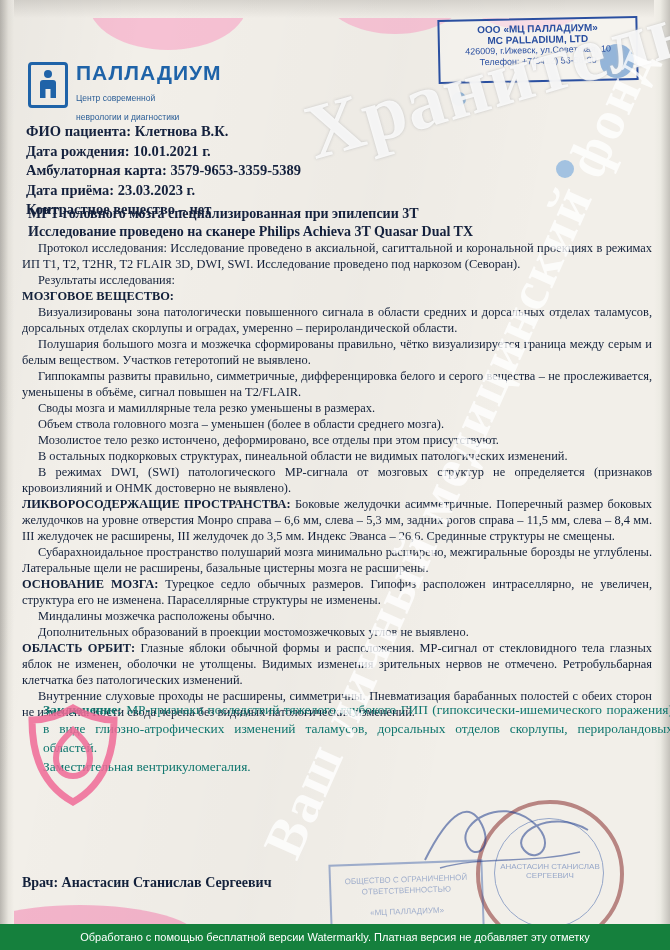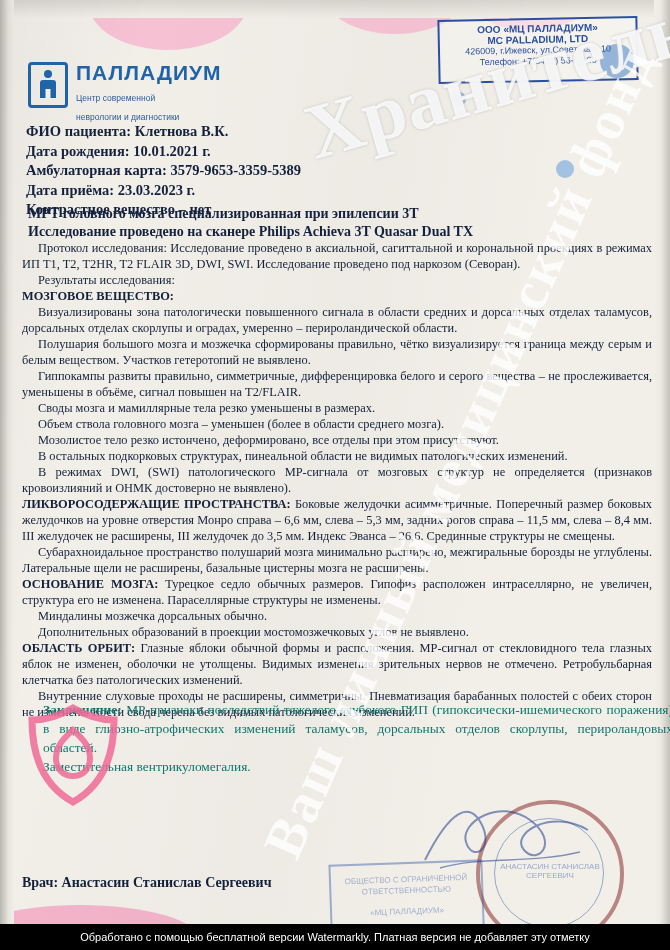--- a/index.html
+++ b/index.html
@@ -79,21 +79,21 @@
   #bstamp .t{font-family:"Liberation Sans",sans-serif;font-size:8px;color:#3a5ea8;text-align:center;margin-top:10px;line-height:11px;}
 
   
   #wm1{position:absolute;left:300px;top:35px;font-family:"Liberation Serif",serif;font-size:78px;color:rgba(255,255,255,0.82);
       text-shadow:0 0 3px rgba(190,190,190,.9);transform:rotate(-16deg);font-weight:bold;letter-spacing:1px;pointer-events:none;}
   #wm2{position:absolute;left:18px;top:420px;font-family:"Liberation Serif",serif;font-size:56px;color:rgba(255,255,255,0.78);
       transform:rotate(-66deg);font-weight:bold;letter-spacing:2px;pointer-events:none;white-space:nowrap;}
   #wmlogo{position:absolute;left:18px;top:700px;width:110px;height:110px;pointer-events:none;}
 
   
-  #banner{position:absolute;left:0;bottom:0;width:670px;height:26px;background:#000000;color:#fff;
+  #banner{position:absolute;left:0;bottom:0;width:670px;height:26px;background:#15803d;color:#fff;
       font-family:"Liberation Sans", sans-serif;font-size:11px;display:flex;align-items:center;justify-content:center;}
 </style>
 </head>
 <body>
 
 <div id="sheet">
 
   <div class="blob blob1"></div>
   <div class="blob blob2"></div>
   <div class="blob blob4"></div>
@@ -155,21 +155,21 @@
     <p>
       <span class="sec">ЛИКВОРОСОДЕРЖАЩИЕ ПРОСТРАНСТВА:</span>
       <span>Боковые желудочки асимметричные. Поперечный размер боковых желудочков на уровне отверстия Монро справа – 6,6 мм, слева – 5,3 мм, задних рогов справа – 11,5 мм, слева – 8,4 мм. III желудочек не расширены, III желудочек до 3,5 мм. Индекс Эванса – 26,6. Срединные структуры не смещены.</span>
     </p>
     <p class="ind">Субарахноидальное пространство полушарий мозга минимально расширено, межгиральные борозды не углублены. Латеральные щели не расширены, базальные цистерны мозга не расширены.</p>
 
     <p>
       <span class="sec">ОСНОВАНИЕ МОЗГА:</span>
       <span>Турецкое седло обычных размеров. Гипофиз расположен интраселлярно, не увеличен, структура его не изменена. Параселлярные структуры не изменены.</span>
     </p>
-    <p class="ind">Миндалины мозжечка дорсальных обычно.</p>
+    <p class="ind">Миндалины мозжечка расположены обычно.</p>
     <p class="ind">Дополнительных образований в проекции мостомозжечковых углов не выявлено.</p>
 
     <p>
       <span class="sec">ОБЛАСТЬ ОРБИТ:</span>
       <span>Глазные яблоки обычной формы и расположения. МР-сигнал от стекловидного тела глазных яблок не изменен, оболочки не утолщены. Видимых изменения зрительных нервов не отмечено. Ретробульбарная клетчатка без патологических изменений.</span>
     </p>
 
     <p class="ind">Внутренние слуховые проходы не расширены, симметричны. Пневматизация барабанных полостей с обеих сторон не изменена. Кости свода черепа без видимых патологических изменений.</p>
   </div>
 

